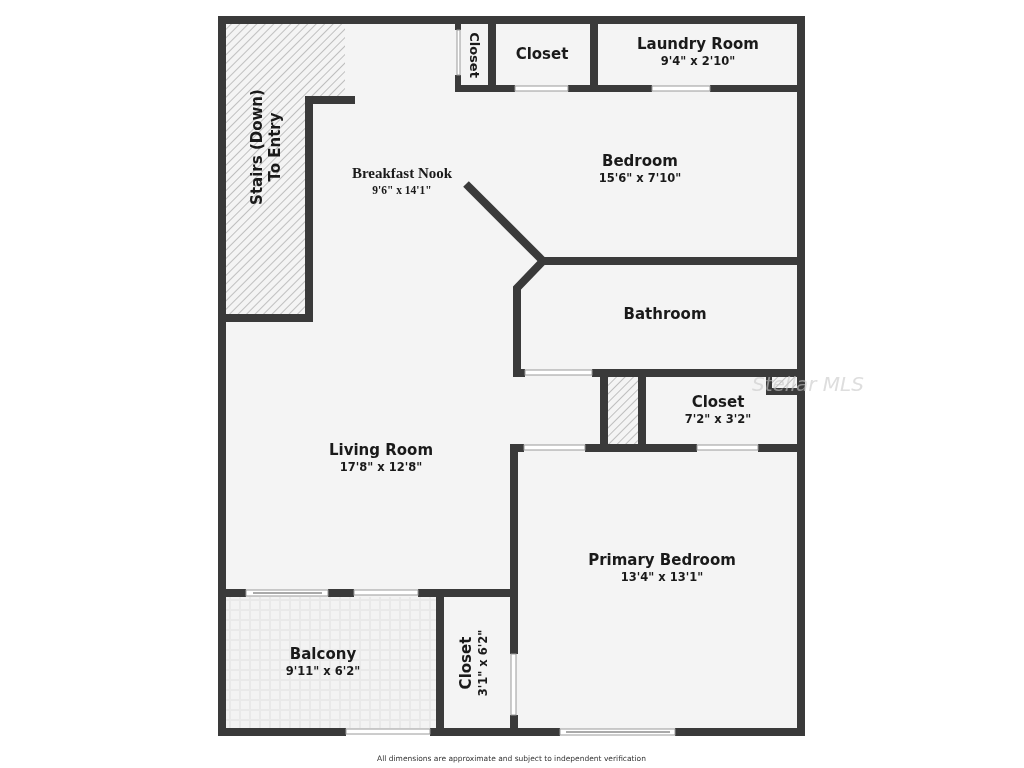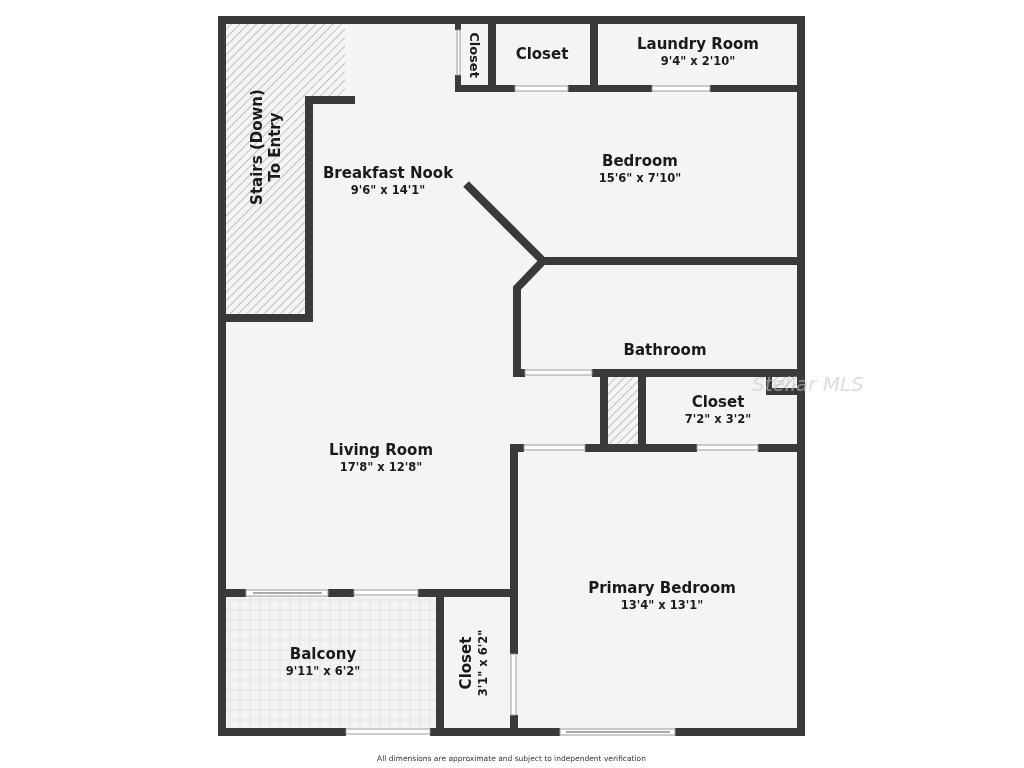--- a/index.html
+++ b/index.html
@@ -118,45 +118,45 @@
 
 <div class="lbl" style="left:542px; top:54px;">
   <div class="name">Closet</div>
 </div>
 
 <div class="lbl" style="left:698px; top:52px;">
   <div class="name">Laundry Room</div>
   <div class="dim">9'4" x 2'10"</div>
 </div>
 
-<div class="lbl" style="left:388px; top:181px;">
+<div class="lbl" style="left:402px; top:181px;font-family:Liberation Serif, serif;">
   <div class="name">Breakfast Nook</div>
   <div class="dim">9'6" x 14'1"</div>
 </div>
 
 <div class="lbl" style="left:640px; top:169px;">
   <div class="name">Bedroom</div>
   <div class="dim">15'6" x 7'10"</div>
 </div>
 
-<div class="lbl" style="left:665px; top:314px;margin-top:36px;">
+<div class="lbl" style="left:665px; top:314px;">
   <div class="name">Bathroom</div>
 </div>
 
 <div class="lbl" style="left:718px; top:410px;">
   <div class="name">Closet</div>
   <div class="dim">7'2" x 3'2"</div>
 </div>
 
 <div class="lbl" style="left:381px; top:451px;margin-top:7px;">
   <div class="name">Living Room</div>
   <div class="dim">17'8" x 12'8"</div>
 </div>
 
-<div class="lbl" style="left:662px; top:596px;">
+<div class="lbl" style="left:662px; top:568px;">
   <div class="name">Primary Bedroom</div>
   <div class="dim">13'4" x 13'1"</div>
 </div>
 
 <div class="lbl" style="left:323px; top:662px;">
   <div class="name">Balcony</div>
   <div class="dim">9'11" x 6'2"</div>
 </div>
 
 <div class="lbl rot" style="left:474px; top:663px;">

